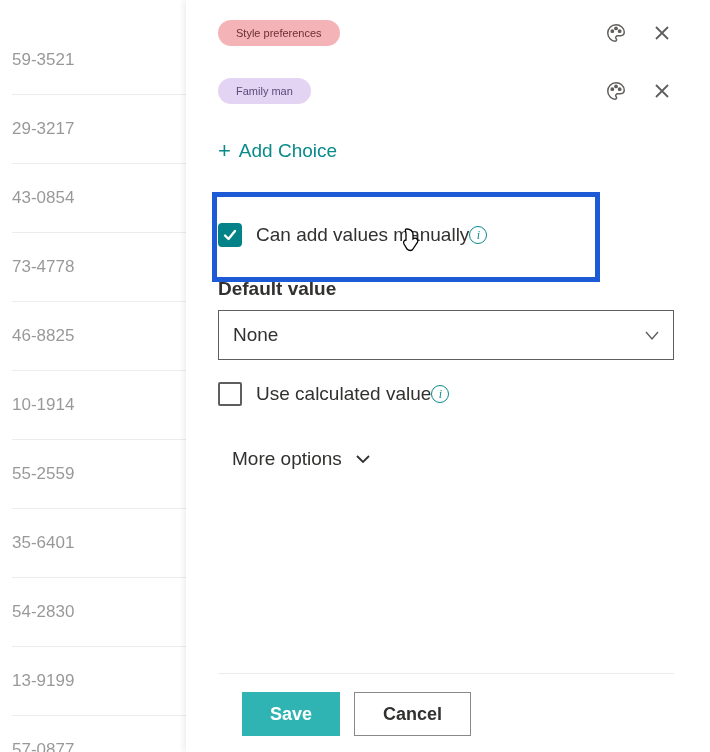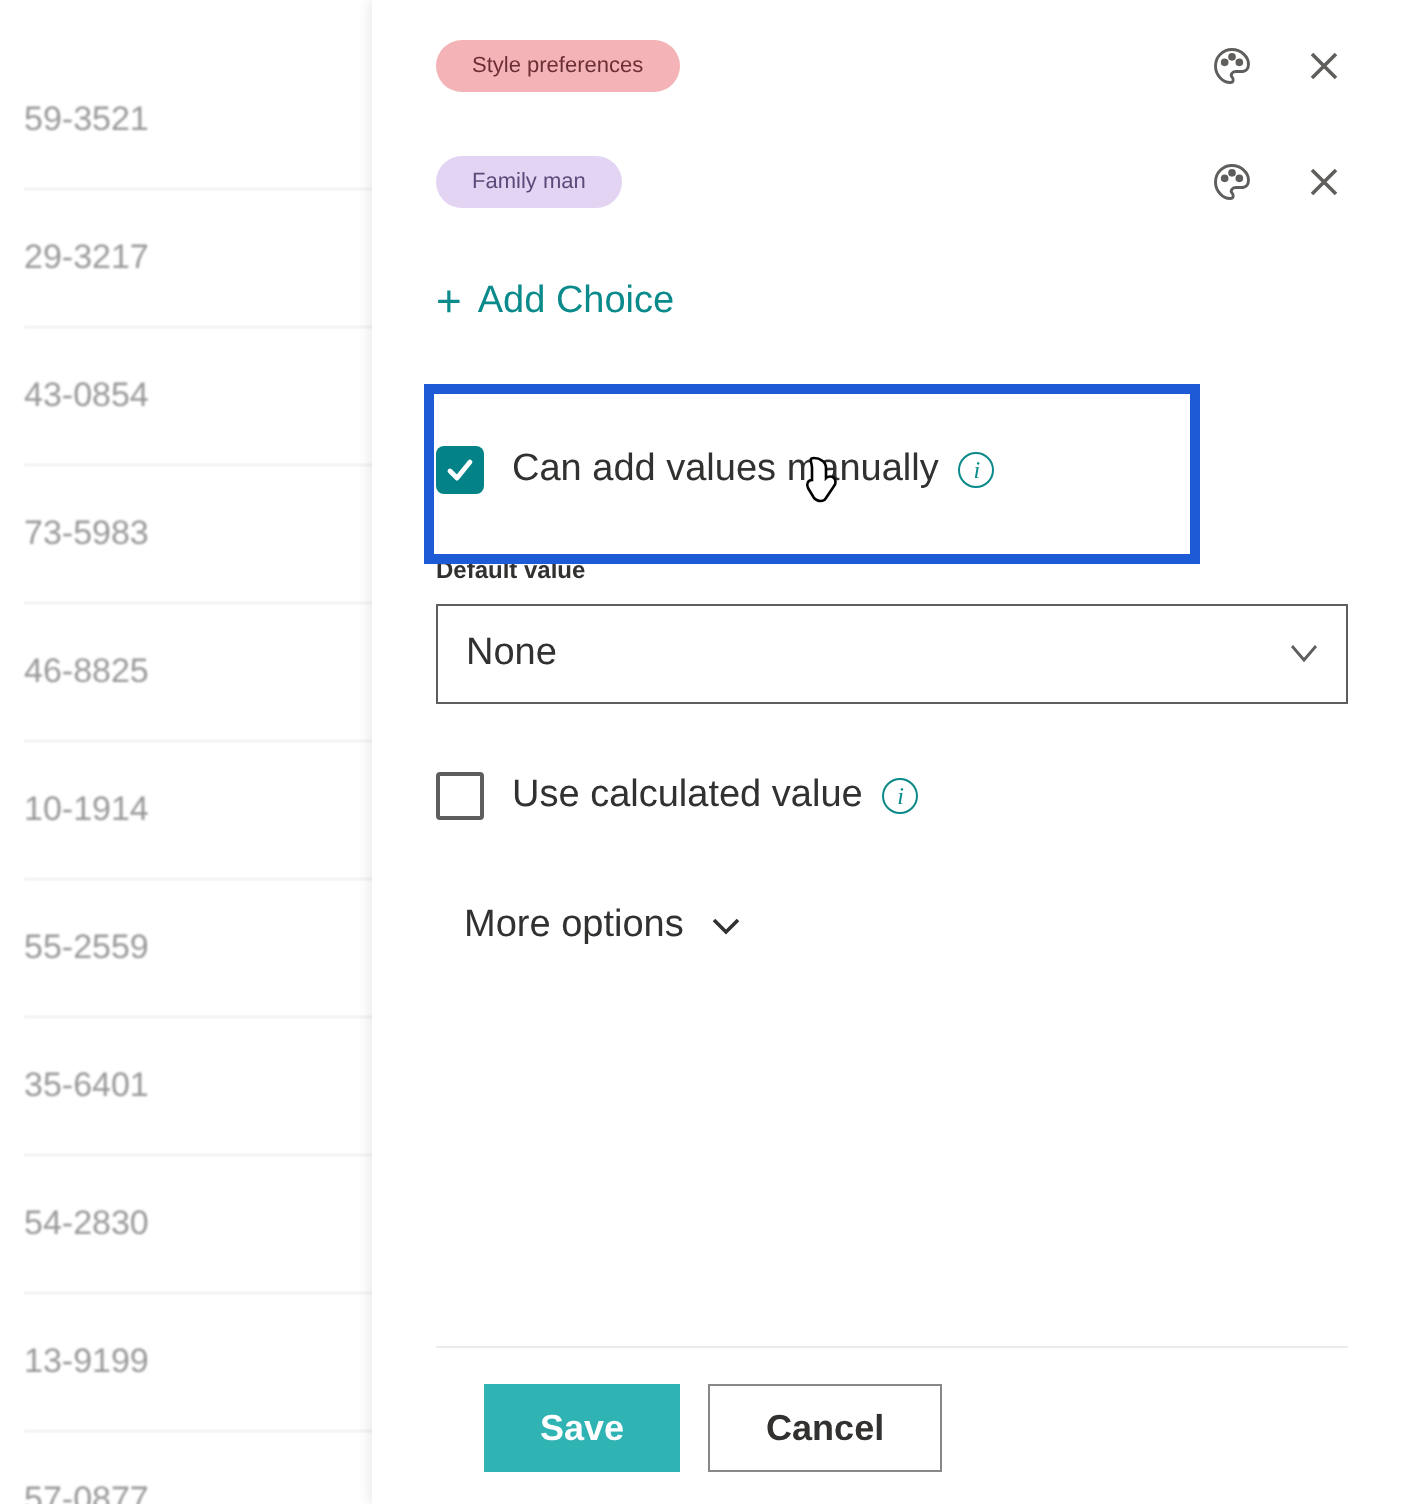--- a/index.html
+++ b/index.html
@@ -118,54 +118,53 @@
       border: 2px solid #605e5c;
       background: #fff;
       border-radius: 2px;
     }
     .checkbox svg { stroke: #fff; }
     .checkbox-label {
       font-size: 19px;
       color: #323130;
       display: flex;
       align-items: center;
-      gap: 10px;
       text-align: center;
     }
     .info-icon {
       width: 18px;
       height: 18px;
       border: 1.5px solid #0a8a8a;
       border-radius: 50%;
       display: inline-flex;
       align-items: center;
       justify-content: center;
       color: #0a8a8a;
       font-size: 12px;
       font-style: italic;
       font-family: Georgia, serif;
     }
     .section-label {
-      font-size: 12px;
+      font-size: 19px;
       font-weight: 600;
       color: #323130;
       margin-bottom: 10px;
     }
     .select-box {
       width: 100%;
       height: 50px;
       border: 1px solid #605e5c;
       display: flex;
       align-items: center;
       justify-content: space-between;
       padding: 0 14px;
       font-size: 19px;
       color: #323130;
       cursor: pointer;
-      margin-bottom: 34px;
+      margin-bottom: 22px;
     }
     .chevron { color: #605e5c; }
     .calc-row {
       display: flex;
       align-items: center;
       gap: 14px;
       margin-bottom: 42px;
     }
     .more-options {
       display: flex;
@@ -215,21 +214,21 @@
     }
     .content-stack { position: relative; padding-top: 4px; }
   </style>
 </head>
 <body>
 
 <div class="bg-list" id="bg-list">
     <div class="bg-row">59-3521</div>
     <div class="bg-row">29-3217</div>
     <div class="bg-row">43-0854</div>
-    <div class="bg-row">73-5983</div>
+    <div class="bg-row">73-4778</div>
     <div class="bg-row">46-8825</div>
     <div class="bg-row">10-1914</div>
     <div class="bg-row">55-2559</div>
     <div class="bg-row">35-6401</div>
     <div class="bg-row">54-2830</div>
     <div class="bg-row">13-9199</div>
     <div class="bg-row">57-0877</div>
   </div>
 
 <div class="panel">

